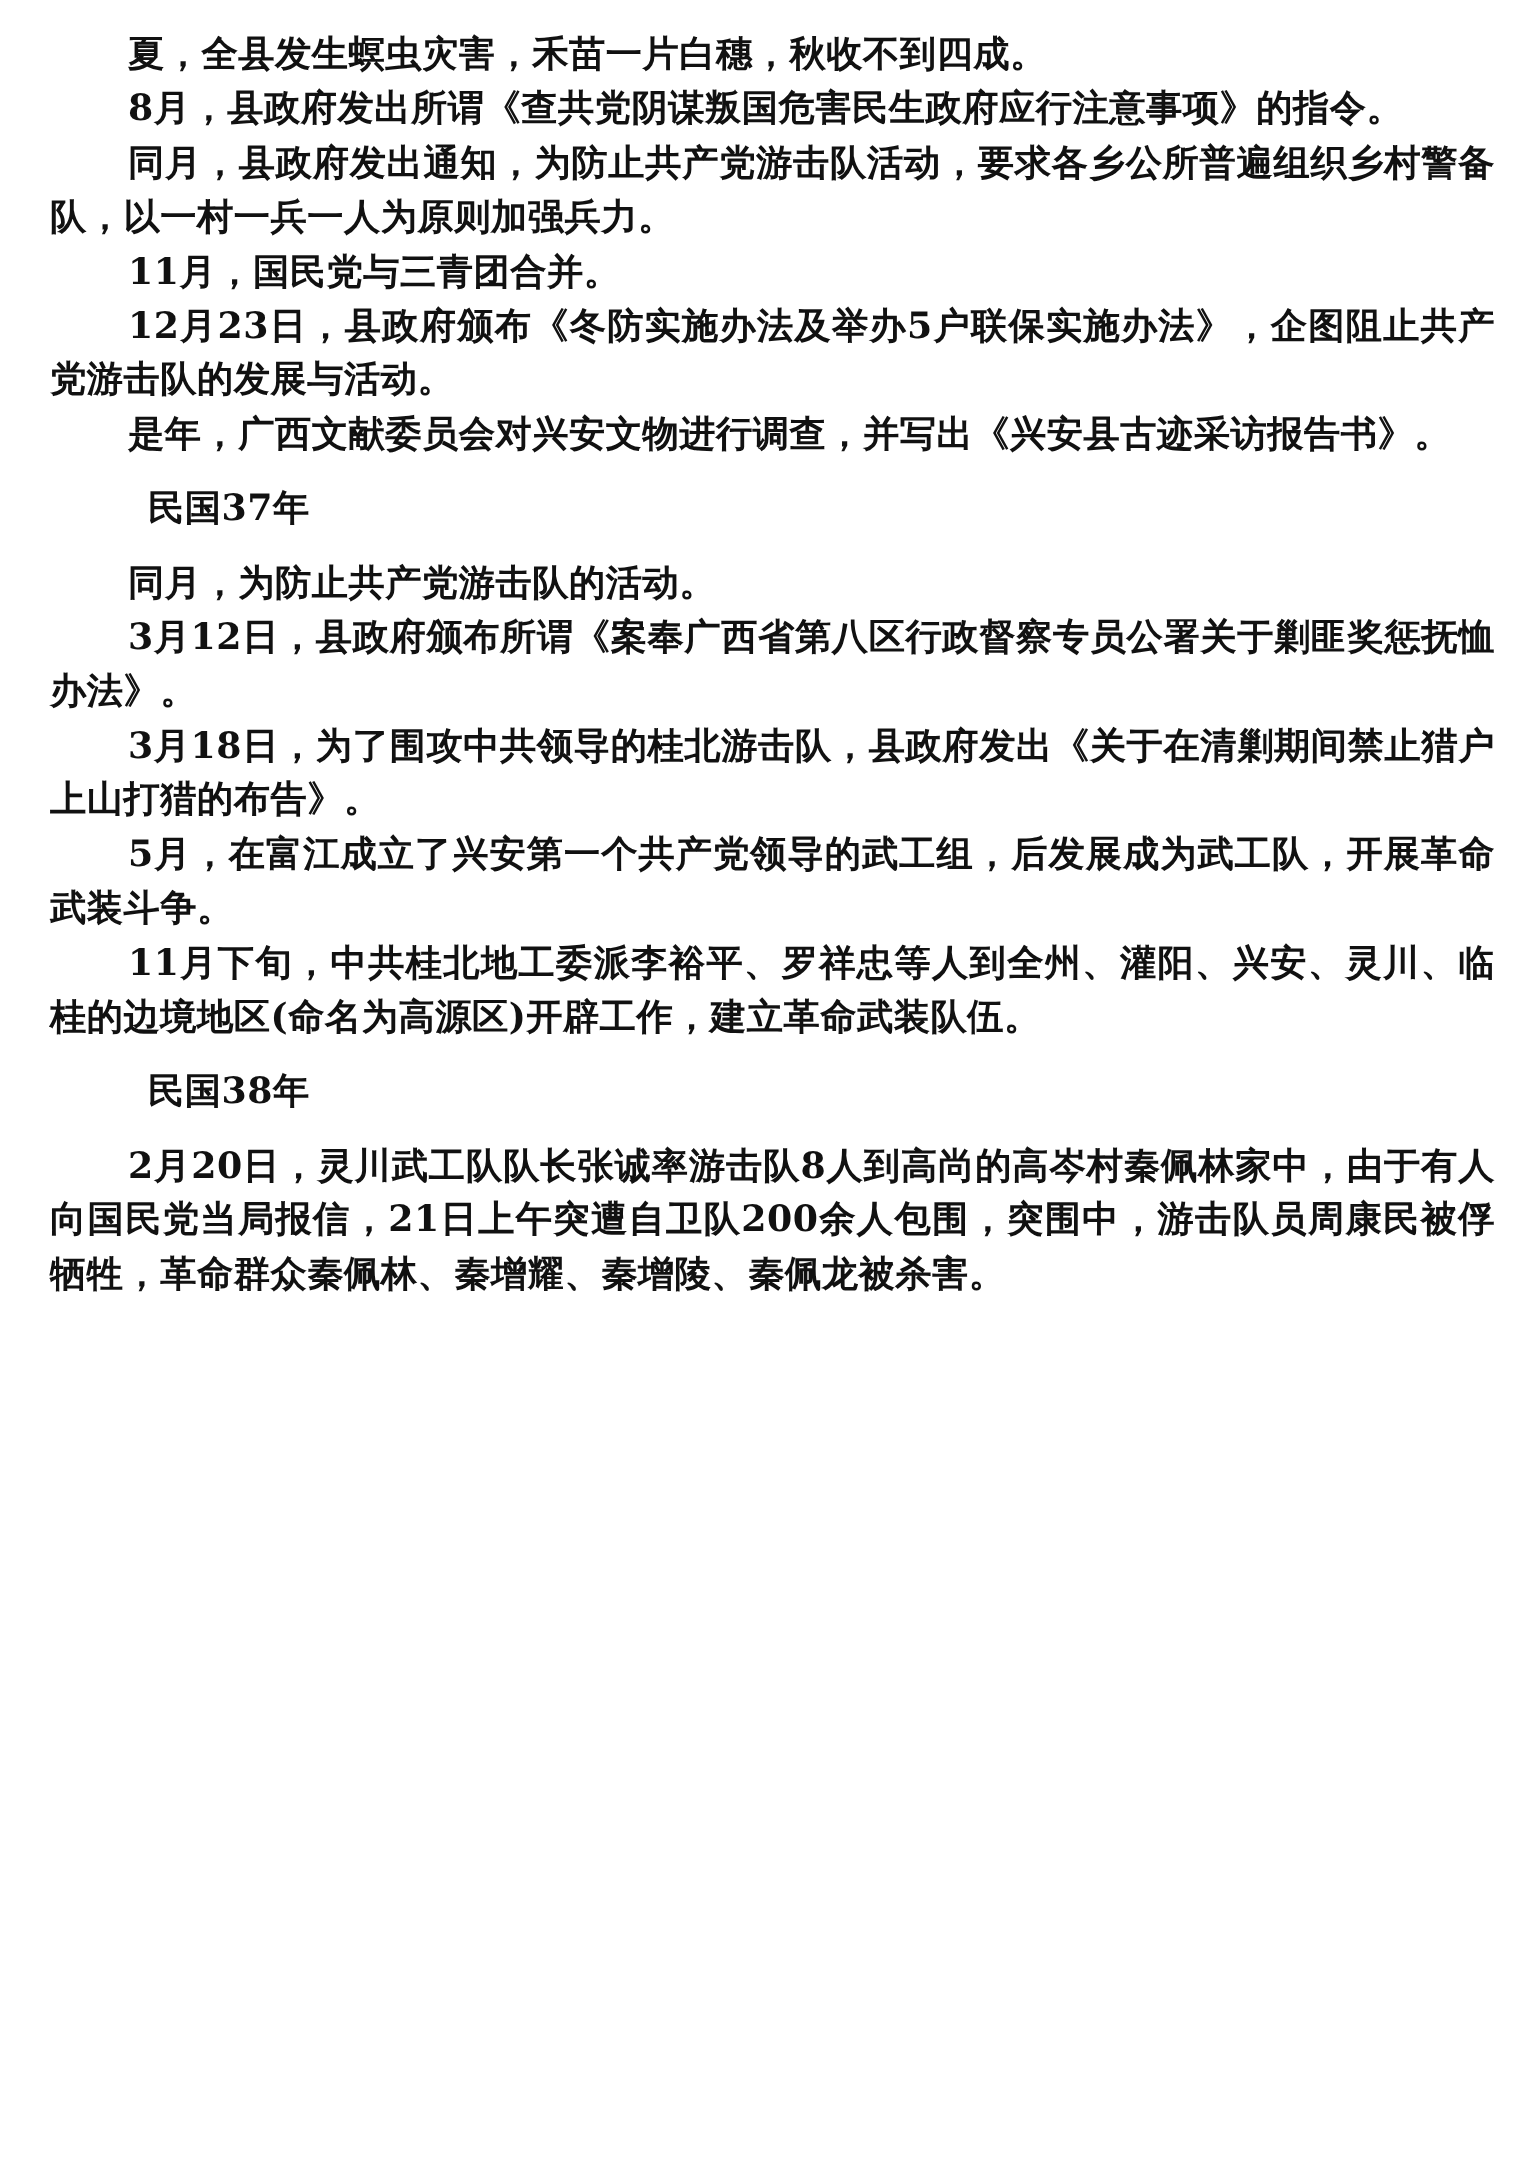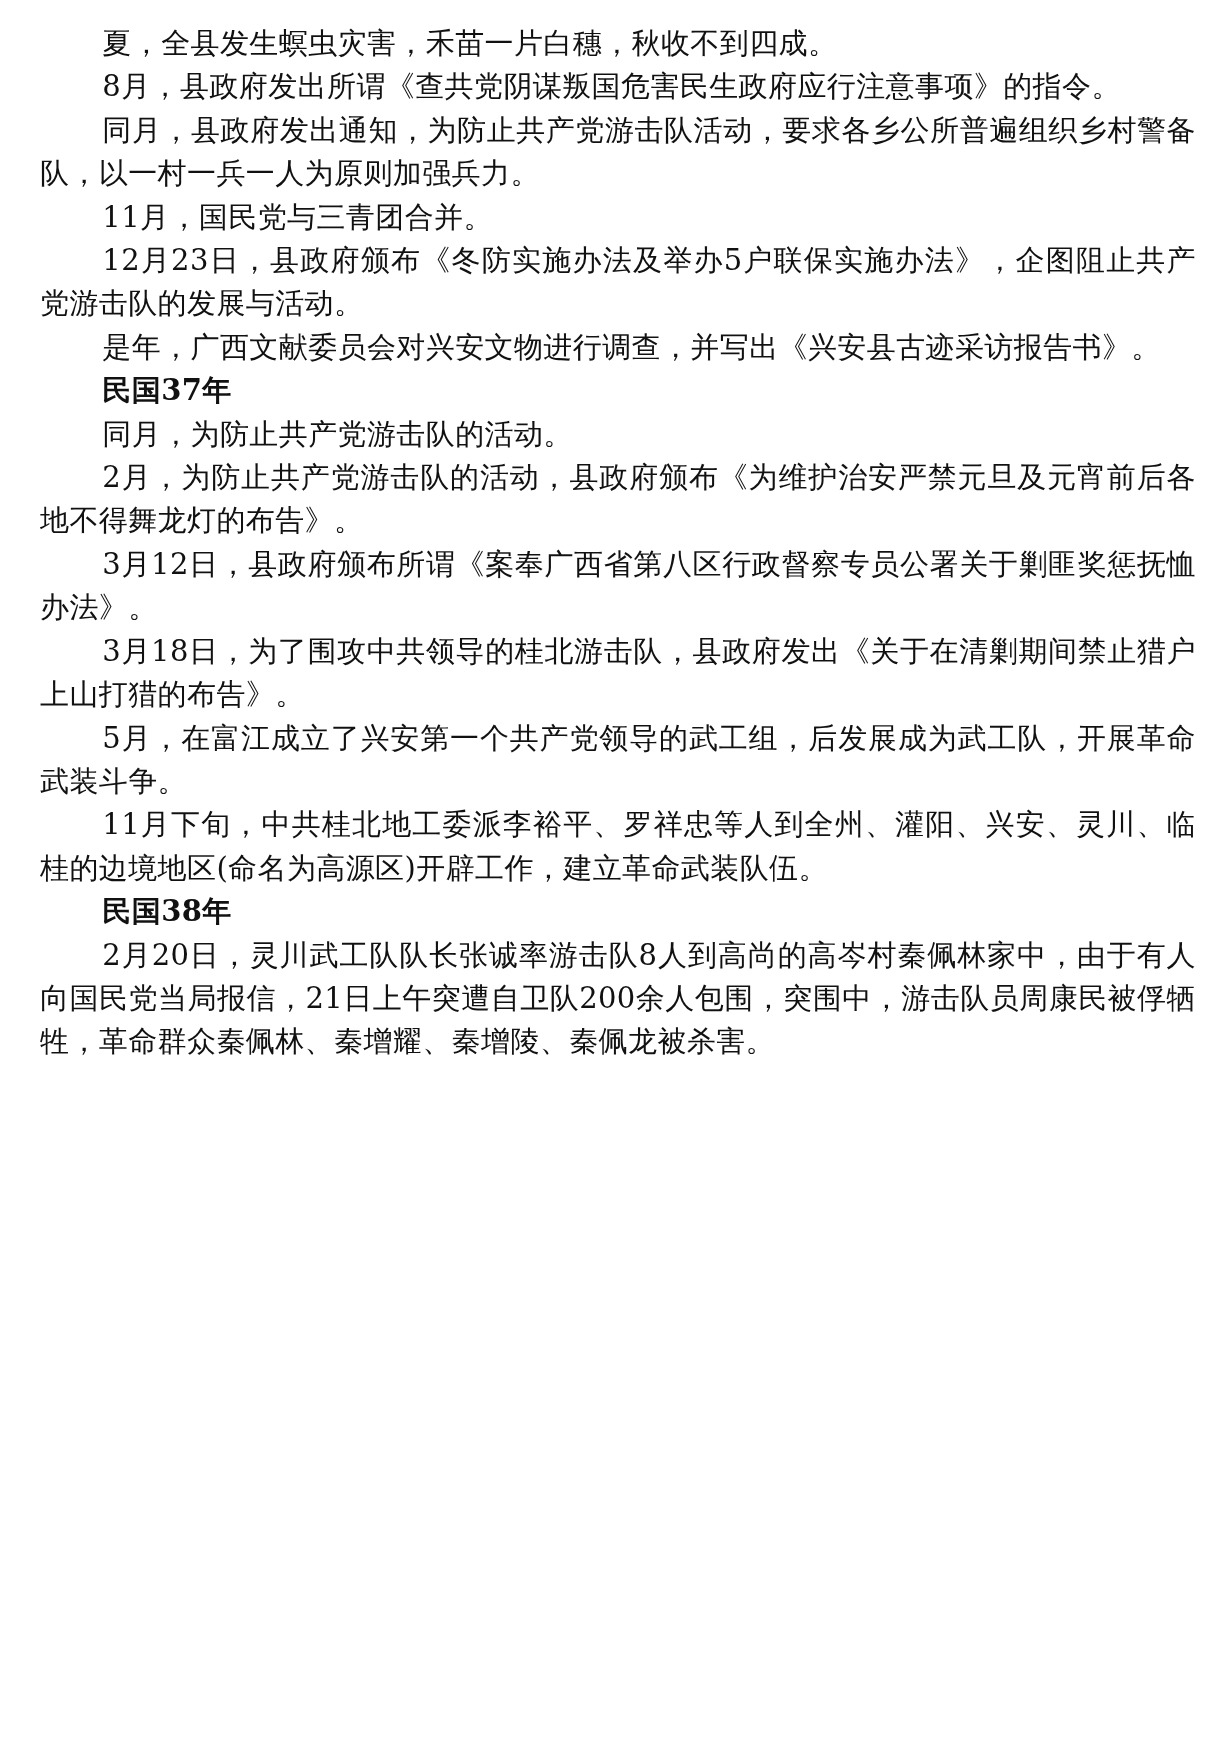--- a/index.html
+++ b/index.html
@@ -22,42 +22,42 @@
     font-size: 29px;
     line-height: 43.4px;
     color: #111111;
     letter-spacing: 0.4px;
   }
   .para {
     margin: 0;
     padding: 0;
     text-indent: 2.15em;
     text-align: justify;
+    font-weight: bold;
   }
   .heading {
-    margin: 0;
+    margin: 16px;
     padding: 0;
     text-indent: 2.15em;
     font-weight: bold;
   }
 </style>
 </head>
 <body>
 
 <div class="page">
   <p class="para">夏，全县发生螟虫灾害，禾苗一片白穗，秋收不到四成。</p>
   <p class="para">8月，县政府发出所谓《查共党阴谋叛国危害民生政府应行注意事项》的指令。</p>
   <p class="para">同月，县政府发出通知，为防止共产党游击队活动，要求各乡公所普遍组织乡村警备队，以一村一兵一人为原则加强兵力。</p>
   <p class="para">11月，国民党与三青团合并。</p>
   <p class="para">12月23日，县政府颁布《冬防实施办法及举办5户联保实施办法》，企图阻止共产党游击队的发展与活动。</p>
   <p class="para">是年，广西文献委员会对兴安文物进行调查，并写出《兴安县古迹采访报告书》。</p>
 
   <p class="heading">民国37年</p>
   <p class="para">同月，为防止共产党游击队的活动。</p>
-  <p class="para">2月，为防止共产党游击队的活动，县政府颁布《为维护治安严禁元旦及元宵前后各地不得舞龙灯的布告》。</p>
   <p class="para">3月12日，县政府颁布所谓《案奉广西省第八区行政督察专员公署关于剿匪奖惩抚恤办法》。</p>
   <p class="para">3月18日，为了围攻中共领导的桂北游击队，县政府发出《关于在清剿期间禁止猎户上山打猎的布告》。</p>
   <p class="para">5月，在富江成立了兴安第一个共产党领导的武工组，后发展成为武工队，开展革命武装斗争。</p>
   <p class="para">11月下旬，中共桂北地工委派李裕平、罗祥忠等人到全州、灌阳、兴安、灵川、临桂的边境地区(命名为高源区)开辟工作，建立革命武装队伍。</p>
 
   <p class="heading">民国38年</p>
   <p class="para">2月20日，灵川武工队队长张诚率游击队8人到高尚的高岑村秦佩林家中，由于有人向国民党当局报信，21日上午突遭自卫队200余人包围，突围中，游击队员周康民被俘牺牲，革命群众秦佩林、秦增耀、秦增陵、秦佩龙被杀害。</p>
 </div>
 
 </body></html>

